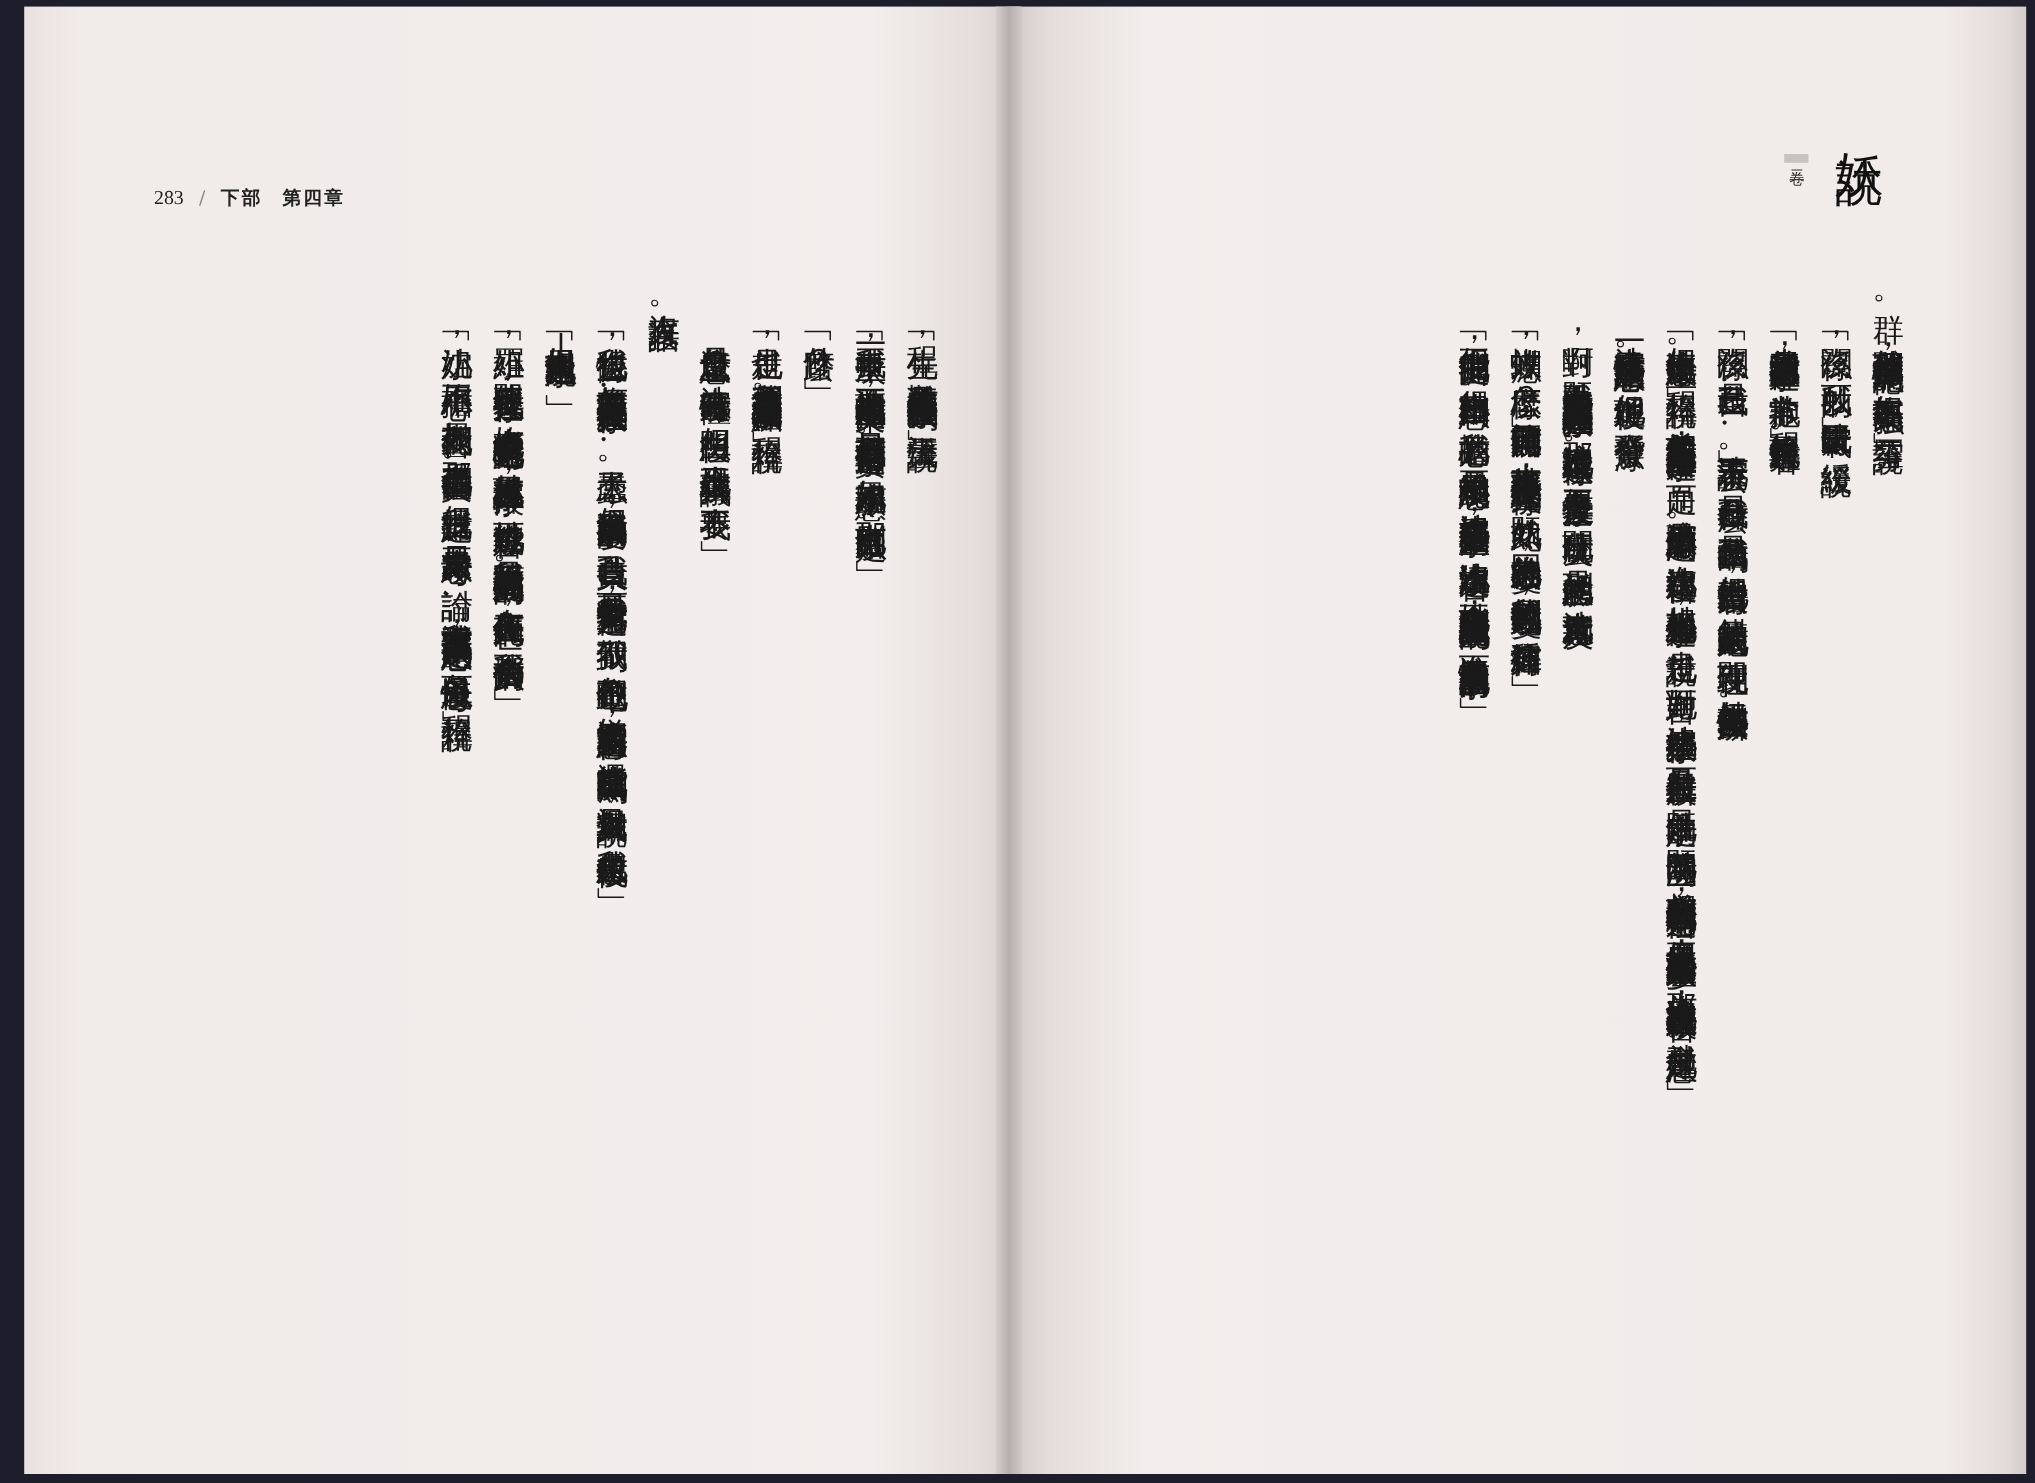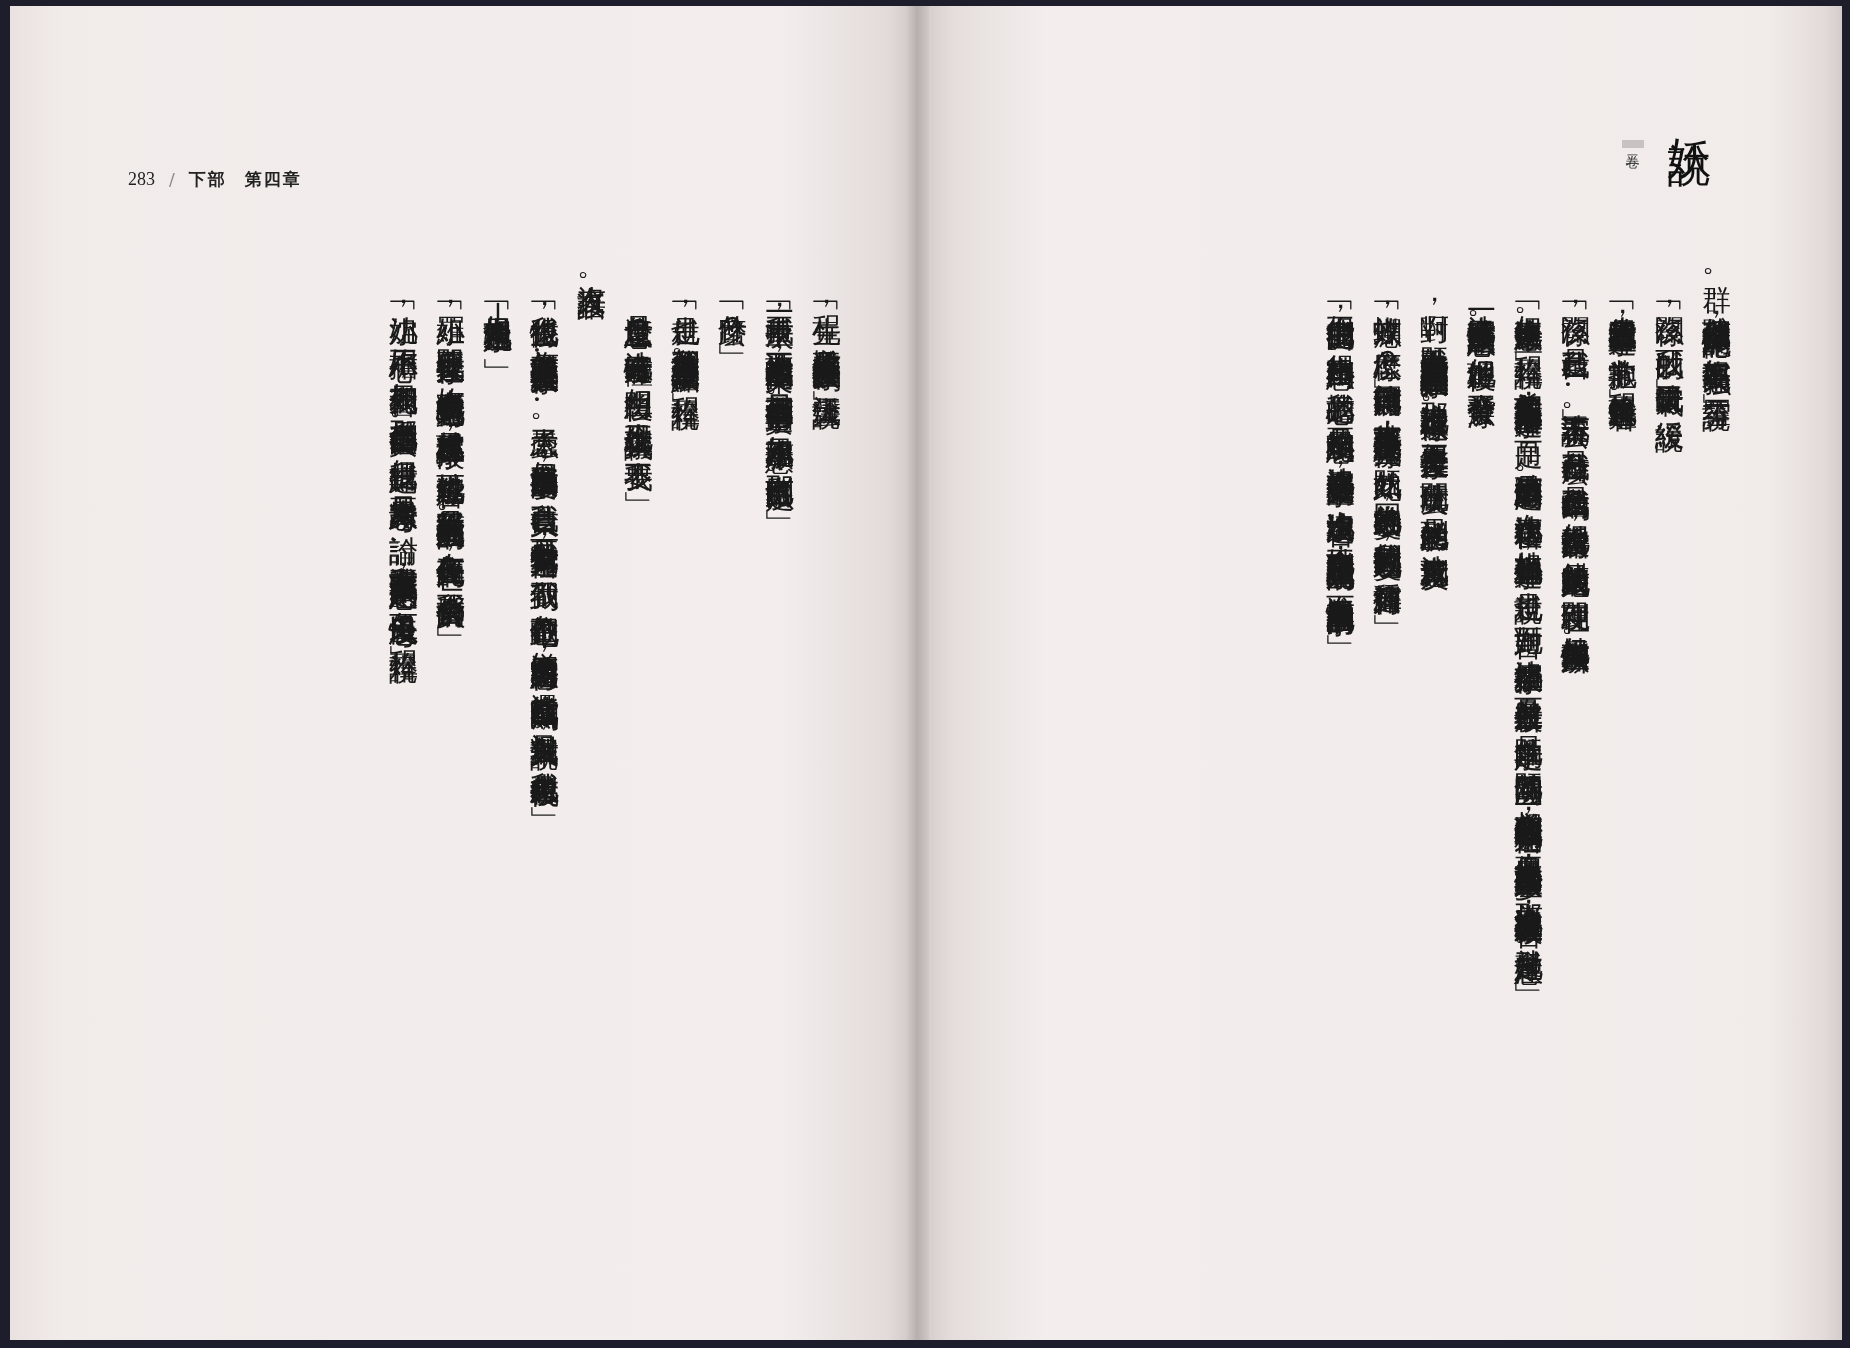--- a/index.html
+++ b/index.html
@@ -1,20 +1,20 @@
 <!DOCTYPE html>
 <html><head>
 <meta charset="utf-8">
 <style>
   html, body { margin:0; padding:0; }
   body { width:1850px; height:1348px; background:#1d1d2b; position:relative; overflow:hidden;
          font-family:"DejaVu Serif","Liberation Serif",serif; }
   .spread { position:absolute; left:10px; top:6px; width:1832px; height:1334px; }
   .page { position:absolute; top:0; height:1334px; background:#efe9e8; }
-  .left { left:0; width:905px; background:linear-gradient(to right,#e9e2e1 0%,#f1ebea 6%,#f3eeed 85%,#e2dbda 97%,#cfc7c6 100%); }
+  .left { left:12px; width:905px; background:linear-gradient(to right,#e9e2e1 0%,#f1ebea 6%,#f3eeed 85%,#e2dbda 97%,#cfc7c6 100%); }
   .right { left:905px; width:927px; background:linear-gradient(to right,#cec6c5 0%,#e4dddc 4%,#f3eeed 14%,#f1ebea 92%,#e2dbda 98%,#d4cccb 100%); }
   .spine { position:absolute; left:895px; top:0; width:24px; height:1334px;
            background:linear-gradient(to right,#d8d0cf,#b7afae 50%,#d0c8c7); }
   .header { position:absolute; left:118px; top:162px; font-size:17px; color:#222; white-space:nowrap; }
   .header .num { font-family:"Liberation Serif",serif; font-size:18px; }
   .header .slash { color:#888; margin:0 14px; }
   .header .part, .header .chap { font-weight:bold; letter-spacing:2px; }
   .header .chap { margin-left:18px; }
   .logo { position:absolute; left:1668px; top:108px; writing-mode:vertical-rl; font-size:44px; color:#111; line-height:1; letter-spacing:-4px; }
   .vol { position:absolute; left:1622px; top:140px; writing-mode:vertical-rl; font-size:14px; color:#333; background:#c8c2c1; padding:4px 2px; }

